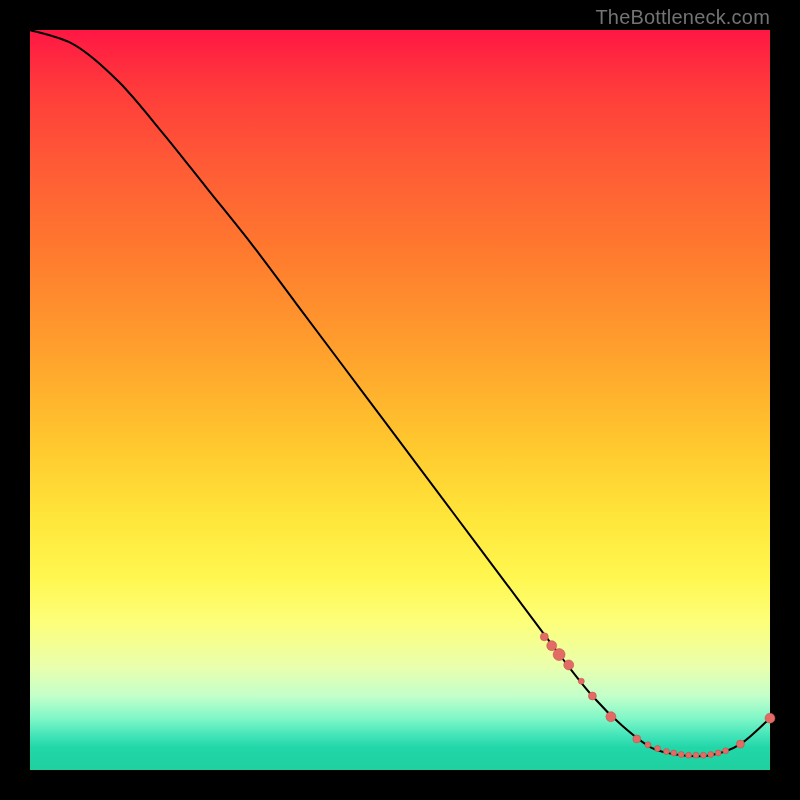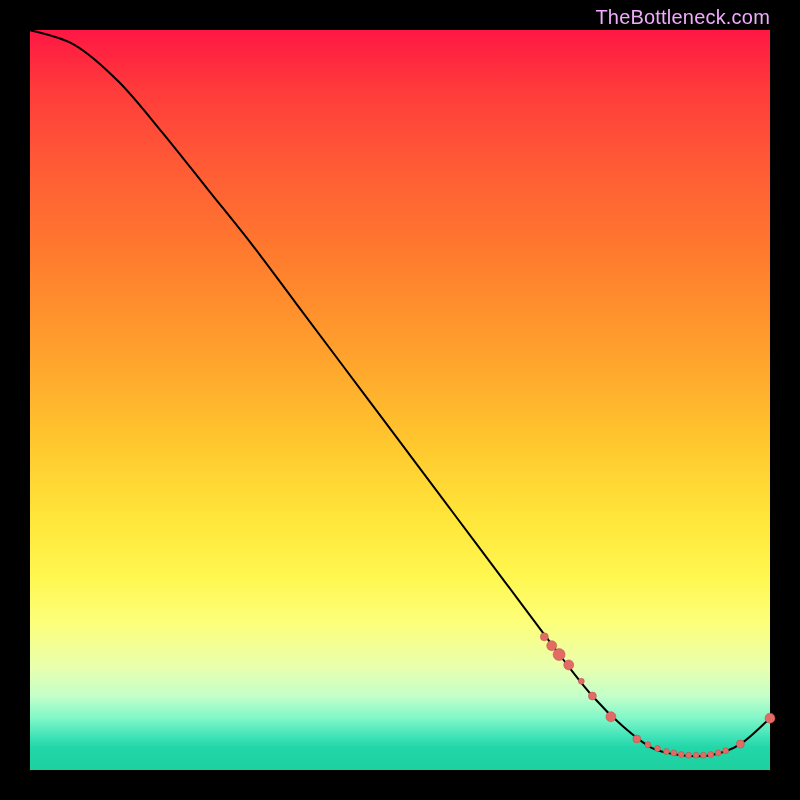--- a/index.html
+++ b/index.html
@@ -41,21 +41,21 @@
       #80f7c8 93%,
       #3fe3b8 95.5%,
       #21d6a8 97%,
       #1fd0a0 100%
     );
   }
   .watermark {
     position: absolute;
     top: 6px;
     right: 30px;
-    color: #f0abfc;
+    color: #737373;
     font-size: 20px;
     letter-spacing: 0.2px;
     user-select: none;
   }
   svg.curve {
     position: absolute;
     left: 0;
     top: 0;
     width: 740px;
     height: 740px;

